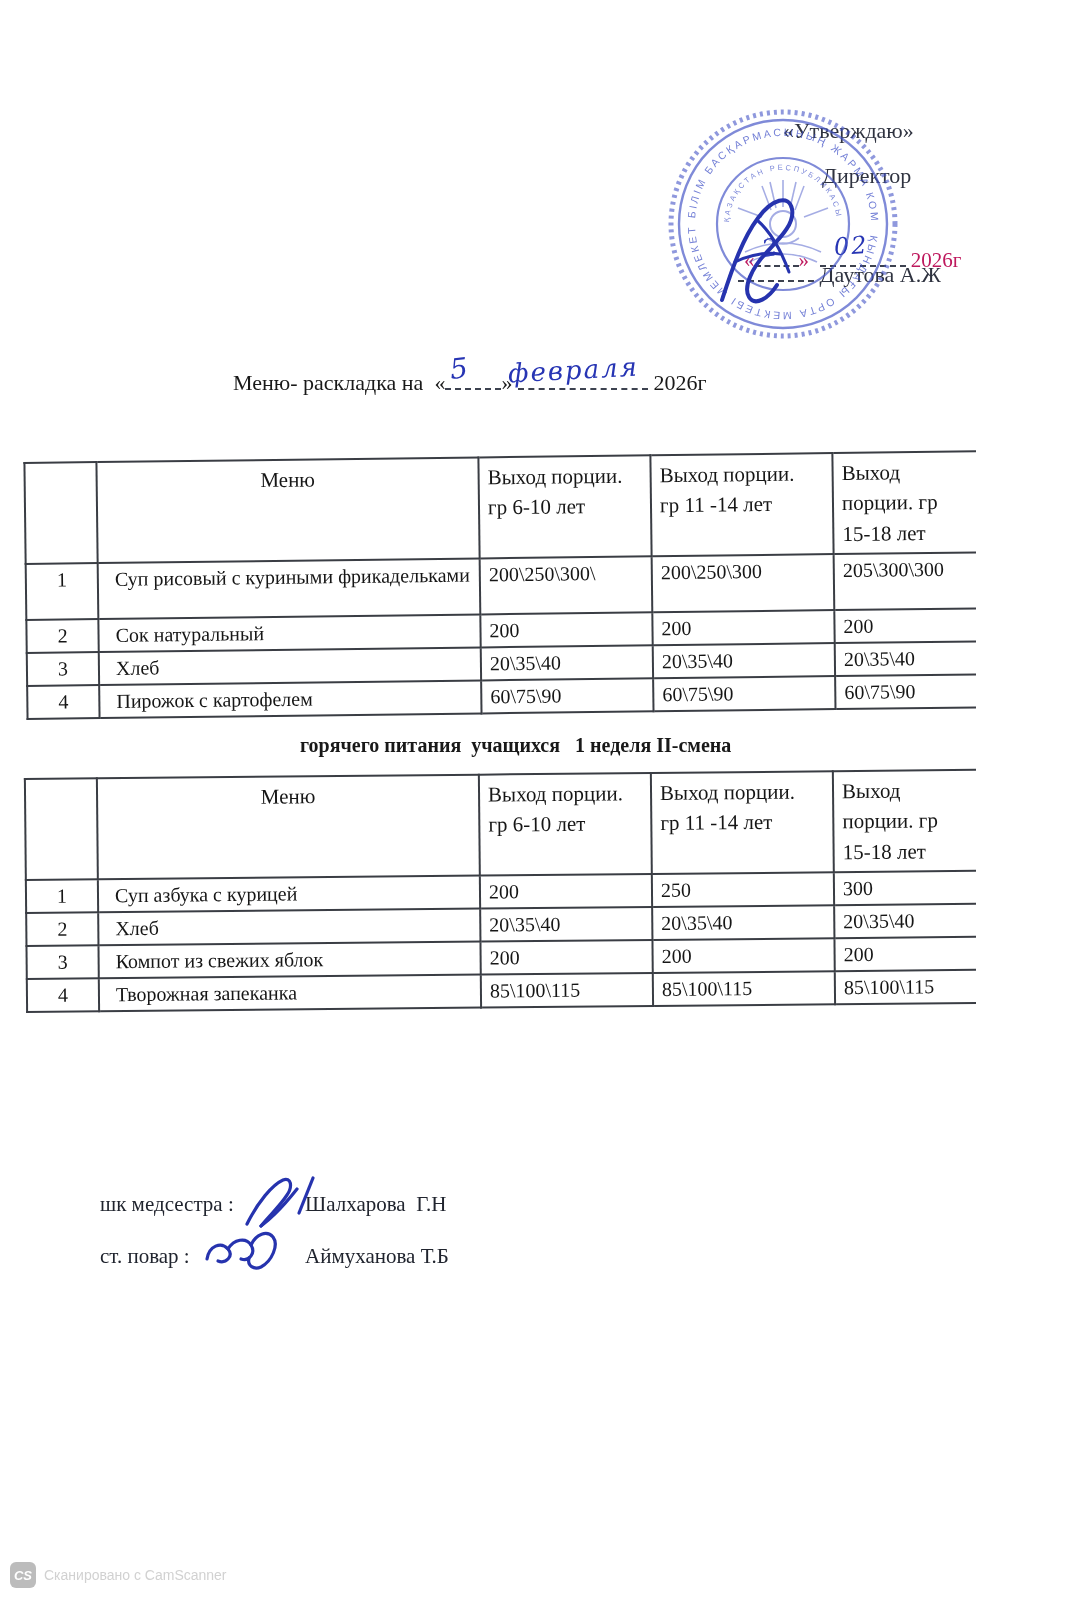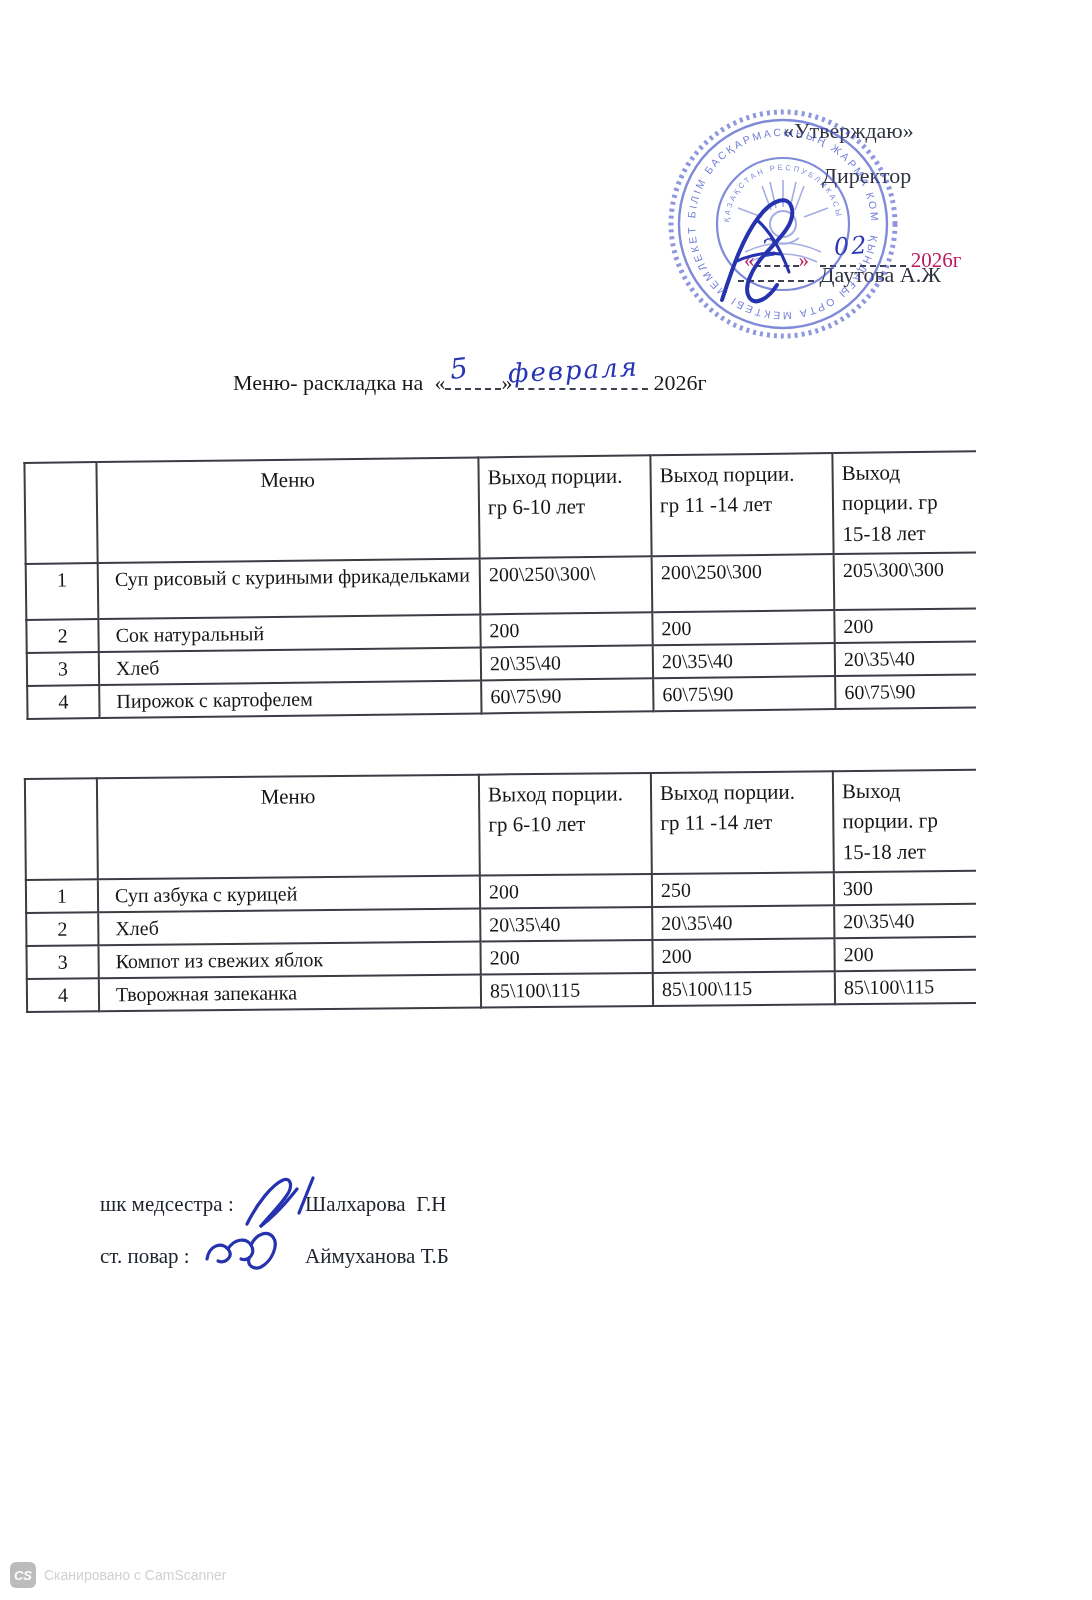--- a/index.html
+++ b/index.html
@@ -111,20 +111,21 @@
     <tr class="r3">
       <td class="c-num">4</td>
       <td class="c-menu">Пирожок с картофелем</td>
       <td>60\75\90</td>
       <td>60\75\90</td>
       <td>60\75\90</td>
     </tr>
   </tbody>
     </table>
 
+  <div class="subtitle subtitle2">горячего питания  учащихся   1 неделя II-смена</div>
   <table class="menu-table t2">
     <colgroup>
         <col style="width:72px">
         <col style="width:382px">
         <col style="width:172px">
         <col style="width:182px">
         <col style="width:167px">
       </colgroup>
     <tbody>
         <tr class="hdr">

